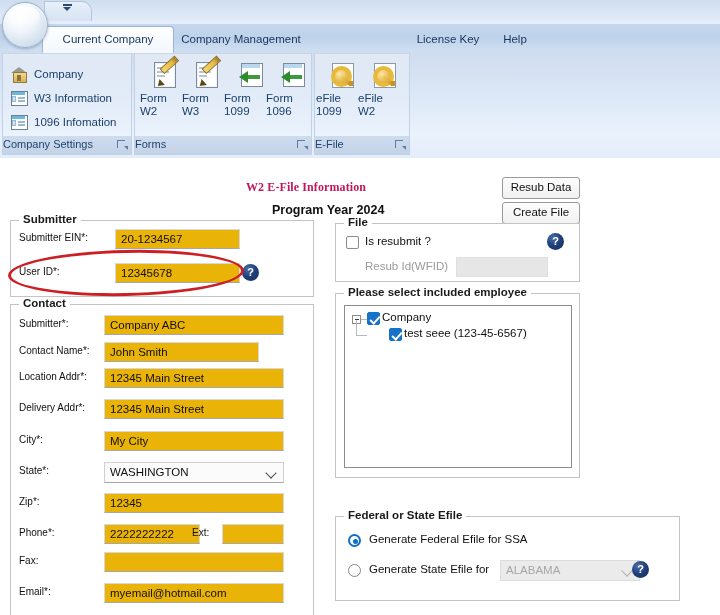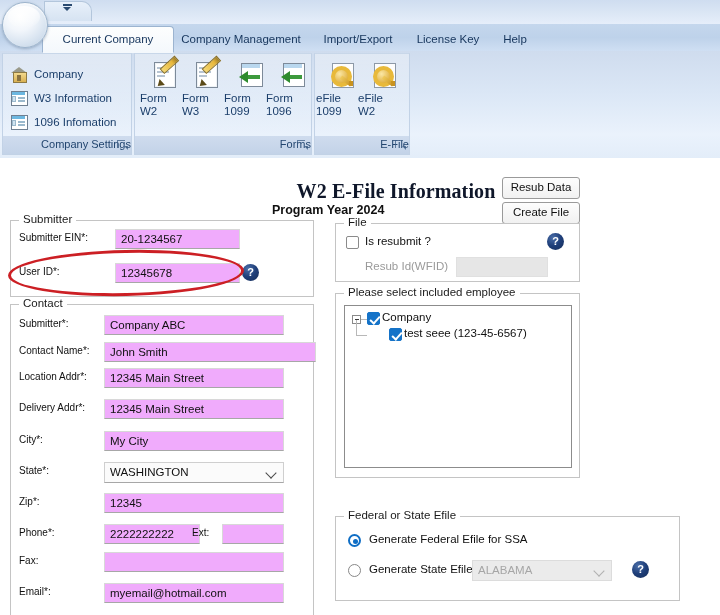--- a/index.html
+++ b/index.html
@@ -77,21 +77,21 @@
   .rgroup .gbody {
     position: absolute; left:0; top:0; right:0; bottom: 18px;
     border-left: 1px solid #c2d2e6; border-right: 1px solid #c2d2e6;
     border-top: 1px solid #c8d7e9;
     background: linear-gradient(180deg, rgba(255,255,255,.35), rgba(255,255,255,0));
   }
   .rgroup .gcaption {
     position: absolute; left: 0; right: 0; bottom: 0; height: 18px;
     border: 1px solid #c2d2e6; border-top: none;
     background: linear-gradient(180deg,#cfdcee,#c3d3e8);
-    font-size: 11px; color: #22456f; text-align: right; line-height: 17px;
+    font-size: 11px; color: #22456f; text-align: left; line-height: 17px;
   }
   .dlg-launcher {
     position: absolute; right: 3px; bottom: 3px; width: 11px; height: 11px;
     opacity: .75;
   }
   .dlg-launcher::before {
     content:""; position:absolute; left:0; top:0; width:7px; height:7px;
     border-left:1.4px solid #3c5d85; border-top:1.4px solid #3c5d85;
   }
   .dlg-launcher::after {
@@ -201,48 +201,48 @@
   }
 
   
   .client {
     position: absolute; left:0; top:158px; width:720px; height:457px;
     background:#ffffff;
   }
   .pagetitle {
     position:absolute; left:246px; top:22px; width:300px;
     font-family:"Liberation Serif", serif; font-weight:bold;
-    font-size:20px; color:#0f172a; text-align:center; letter-spacing:.1px;
+    font-size:12px; color:#be185d; text-align:left; letter-spacing:.1px;
   }
   .pagesubtitle {
     position:absolute; left:272px; top:45px; width:260px;
     font-size:12.5px; font-weight:bold; color:#101010; text-align:left;
   }
 
   .btn {
     position:absolute; width:76px; height:20px;
     background: linear-gradient(180deg,#fdfdfd,#f1f1f1);
     border:1px solid #9a9a9a; border-radius:3px;
     font-size:11.5px; color:#101010; line-height:19px; text-align:center;
     cursor: default;
   }
 
   
   .gbox { position:absolute; border:1px solid #c4c4c4; }
   .gbox > .cap {
     position:absolute; top:-8px; left:8px; padding:0 4px;
-    background:#ffffff; font-size:11.5px; color:#1a1a1a; white-space:nowrap;
+    background:#ffffff; font-size:11.5px; color:#1a1a1a; white-space:nowrap;font-weight:bold;
   }
 
   .fld-label {
     position:absolute; font-size:10px; color:#101010; white-space:nowrap;text-align:center;
   }
   .txt {
     position:absolute; height:20px; box-sizing:border-box;
-    background:#f0abfc;
+    background:#eab308;
     border:1px solid #d8d8d8; border-bottom:1px solid #a7a7a7;
     font-size:11.5px; color:#101010; line-height:18px;
     padding-left:5px; white-space:nowrap; overflow:hidden;
     cursor: text;
   }
   .txt.disabled { background:#e6e6e6; border-color:#e0e0e0; color:#9a9a9a; }
 
   .combo {
     position:absolute; height:21px; box-sizing:border-box;
     background:#fbfbfb; border:1px solid #cfcfcf; border-bottom:1px solid #a7a7a7;
@@ -329,23 +329,20 @@
   <div class="orb">
     <div class="orb-inner"></div>
   </div>
 
   <div class="tabstrip">
     <div class="tab" style="left:161px;width:140px">
       <span>Company Management</span>
     </div>
     <div class="tab active" style="left:42px;width:110px">
       <span>Current Company</span>
-    </div>
-    <div class="tab" style="left:300px;width:96px">
-      <span>Import/Export</span>
     </div>
     <div class="tab" style="left:396px;width:84px">
       <span>License Key</span>
     </div>
     <div class="tab" style="left:481px;width:48px">
       <span>Help</span>
     </div>
   </div>
 
   <div class="ribbon">
@@ -516,21 +513,21 @@
 
     <div class="annot" style="left:8px;top:92px;width:230px;height:40px"></div>
 
     <div class="gbox" style="left:10px;top:146px;width:302px;height:311px">
       <div class="cap">Contact</div>
 
       <div class="fld-label" style="left:8px;top:13px">Submitter*:</div>
       <div class="txt" style="left:93px;top:10px;width:180px">Company ABC</div>
 
       <div class="fld-label" style="left:8px;top:40px">Contact Name*:</div>
-      <div class="txt" style="left:93px;top:37px;width:212px">John Smith</div>
+      <div class="txt" style="left:93px;top:37px;width:155px">John Smith</div>
 
       <div class="fld-label" style="left:8px;top:66px">Location Addr*:</div>
       <div class="txt" style="left:93px;top:63px;width:180px">12345 Main Street</div>
 
       <div class="fld-label" style="left:8px;top:97px">Delivery Addr*:</div>
       <div class="txt" style="left:93px;top:94px;width:180px">12345 Main Street</div>
 
       <div class="fld-label" style="left:8px;top:129px">City*:</div>
       <div class="txt" style="left:93px;top:126px;width:180px">My City</div>
 
@@ -585,21 +582,21 @@
 
     <div class="gbox" style="left:335px;top:358px;width:343px;height:83px">
       <div class="cap">Federal or State Efile</div>
 
       <div class="rb on" style="left:12px;top:17px"></div>
       <div class="rb-label" style="left:33px;top:16px">Generate Federal Efile for SSA</div>
 
       <div class="rb" style="left:12px;top:47px"></div>
       <div class="rb-label" style="left:33px;top:46px">Generate State Efile for</div>
 
-      <div class="combo disabled" style="left:136px;top:43px;width:140px">
+      <div class="combo disabled" style="left:164px;top:43px;width:140px">
         <span>ALABAMA</span>
         <span class="chev"></span>
       </div>
 
       <div class="help" style="left:296px;top:44px">?</div>
     </div>
 
   </div>
 </div>
 

